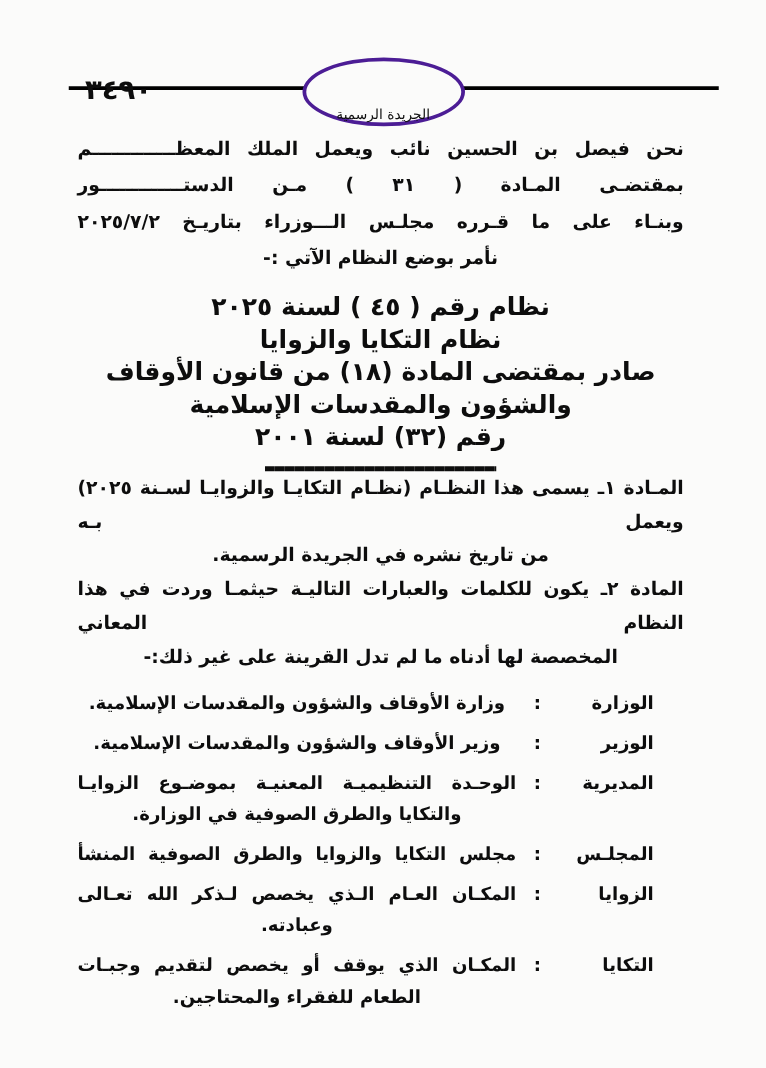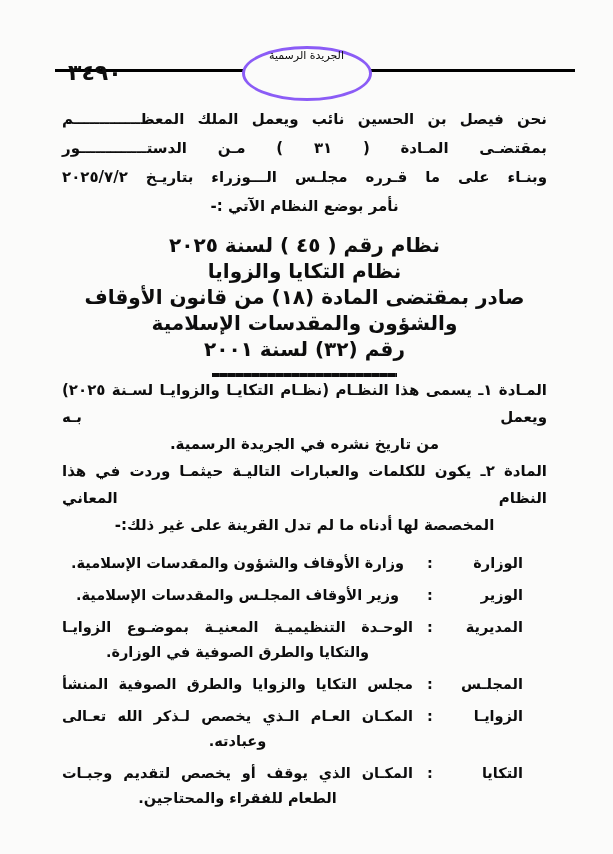--- a/index.html
+++ b/index.html
@@ -21,23 +21,23 @@
   }
   .page-num {
     position: absolute; left: 68px; top: 32px;
     font-size: 22px; font-weight: bold; letter-spacing: 2px;
     direction: ltr;
     margin-top: 28px;
   }
   .oval {
     position: absolute; top: 46px; left: 50%; transform: translateX(-50%);
     width: 124px; height: 49px;
-    border: 3px solid #8b5cf6; border-radius: 50%;
+    border: 3px solid #4c1d95; border-radius: 50%;
     background: #fbfbfa; z-index: 2;
-    display: flex; align-items: flex-start; justify-content: center;
+    display: flex; align-items: flex-end; justify-content: center;
   }
   .oval span { font-size: 11px; font-weight: normal; }
 
   
   .content { margin: 0 66px 0 62px; } 
 
   .preamble { margin-top: 5px; font-weight: bold; font-size: 15px; line-height: 29px; }
   .fill   { text-align: justify; text-align-last: justify; }
   .start  { text-align: center; }
   .center { text-align: center; }
@@ -108,21 +108,21 @@
         <div class="colon">:</div>
         <div class="def">
           <div class="start">وزارة الأوقاف والشؤون والمقدسات الإسلامية.</div>
         </div>
       </div>
 
       <div class="def-row">
         <div class="term">الوزير</div>
         <div class="colon">:</div>
         <div class="def">
-          <div class="start">وزير الأوقاف المجلـس والمقدسات الإسلامية.</div>
+          <div class="start">وزير الأوقاف والشؤون والمقدسات الإسلامية.</div>
         </div>
       </div>
 
       <div class="def-row">
         <div class="term">المديرية</div>
         <div class="colon">:</div>
         <div class="def">
           <div class="fill">الوحـدة التنظيميـة المعنيـة بموضـوع الزوايـا</div>
           <div class="center">والتكايا والطرق الصوفية في الوزارة.</div>
         </div>
@@ -130,21 +130,21 @@
 
       <div class="def-row">
         <div class="term">المجلـس</div>
         <div class="colon">:</div>
         <div class="def">
           <div class="fill">مجلس التكايا والزوايا والطرق الصوفية المنشأ</div>
         </div>
       </div>
 
       <div class="def-row">
-        <div class="term">الزوايـا</div>
+        <div class="term">الزوايا</div>
         <div class="colon">:</div>
         <div class="def">
           <div class="fill">المكـان العـام الـذي يخصص لـذكر الله تعـالى</div>
           <div class="center">وعبادته.</div>
         </div>
       </div>
 
       <div class="def-row">
         <div class="term">التكايا</div>
         <div class="colon">:</div>

